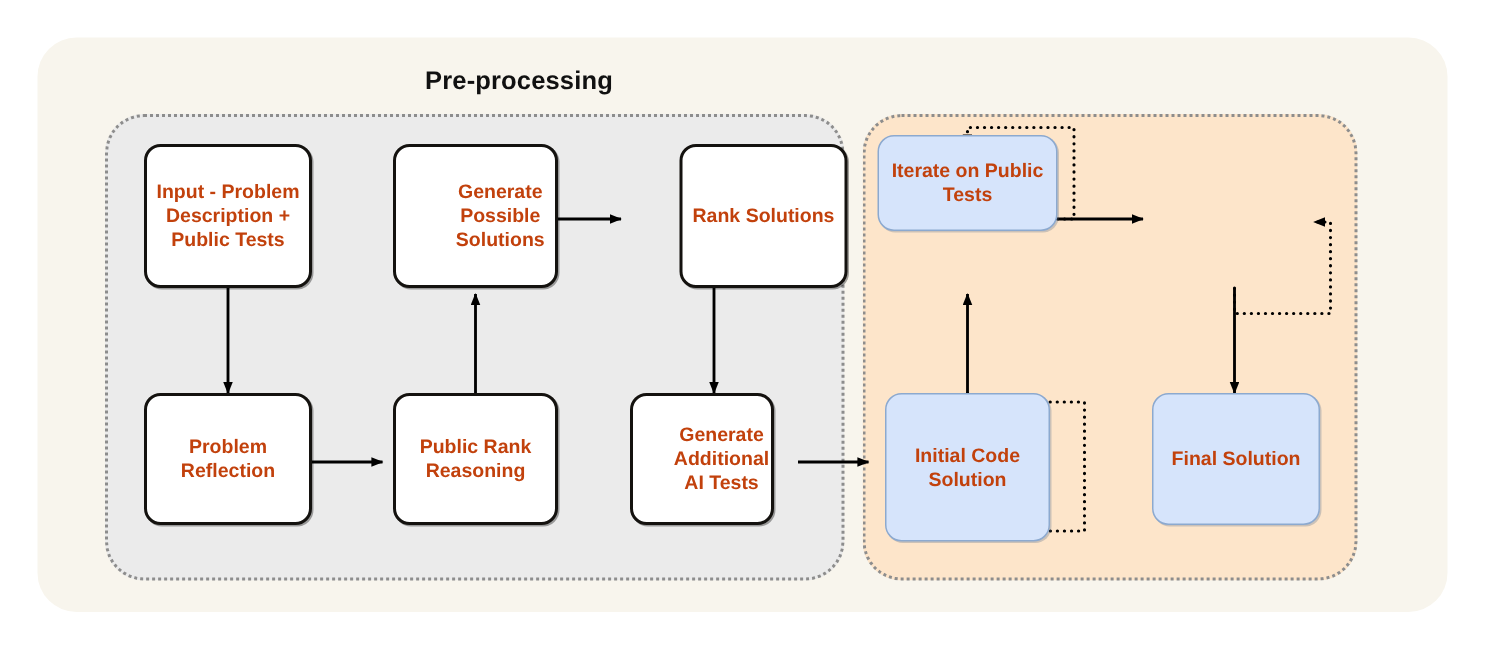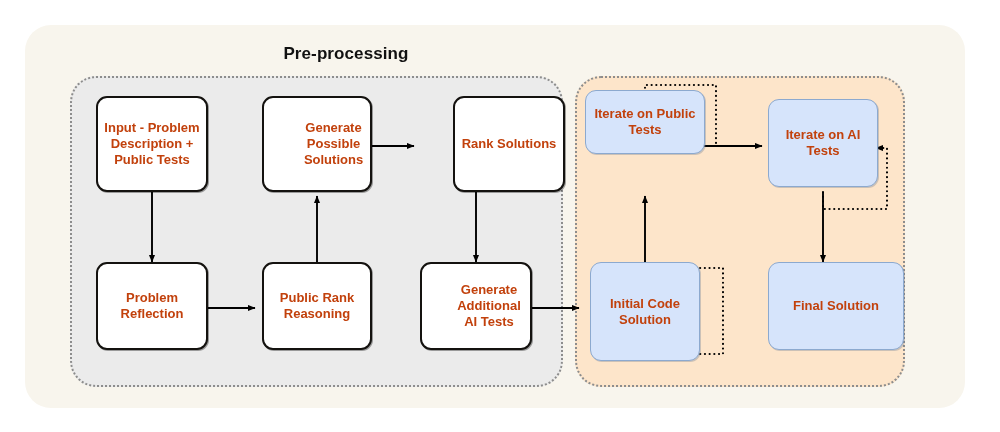--- a/index.html
+++ b/index.html
@@ -55,20 +55,19 @@
       <path d="M823,192 L823,209 L887,209 L887,148 L876,148"></path>
       <path d="M645,262 L645,268 L723,268 L723,354 L645,354 L645,344"></path>
     </g>
   </svg>
 
   <div class="node white" style="left:96px;top:96px;width:112px;height:96px;">Input - Problem Description + Public Tests</div>
   <div class="node white" style="left:262px;top:96px;width:110px;height:96px;padding-left:37px;">Generate Possible Solutions</div>
   <div class="node white" style="left:420px;top:96px;width:112px;height:96px;margin-left:33px;">Rank Solutions</div>
   <div class="node white" style="left:96px;top:262px;width:112px;height:88px;">Problem Reflection</div>
   <div class="node white" style="left:262px;top:262px;width:110px;height:88px;">Public Rank Reasoning</div>
-  <div class="node white" style="left:420px;top:262px;width:112px;height:88px;padding-left:30px;">Generate Additional AI Tests</div>
+  <div class="node white" style="left:420px;top:262px;width:96px;height:88px;padding-left:30px;">Generate Additional AI Tests</div>
 
   <div class="node blue" style="left:585px;top:90px;width:120px;height:64px;">Iterate on Public Tests</div>
-  <div class="node blue" style="left:768px;top:99px;width:110px;height:88px;">Iterate on AI Tests</div>
   <div class="node blue" style="left:590px;top:262px;width:110px;height:99px;">Initial Code Solution</div>
-  <div class="node blue" style="left:768px;top:262px;width:136px;height:88px;">Final Solution</div>
+  <div class="node blue" style="left:768px;top:262px;width:112px;height:88px;">Final Solution</div>
 
 </div>
 
 </body></html>

